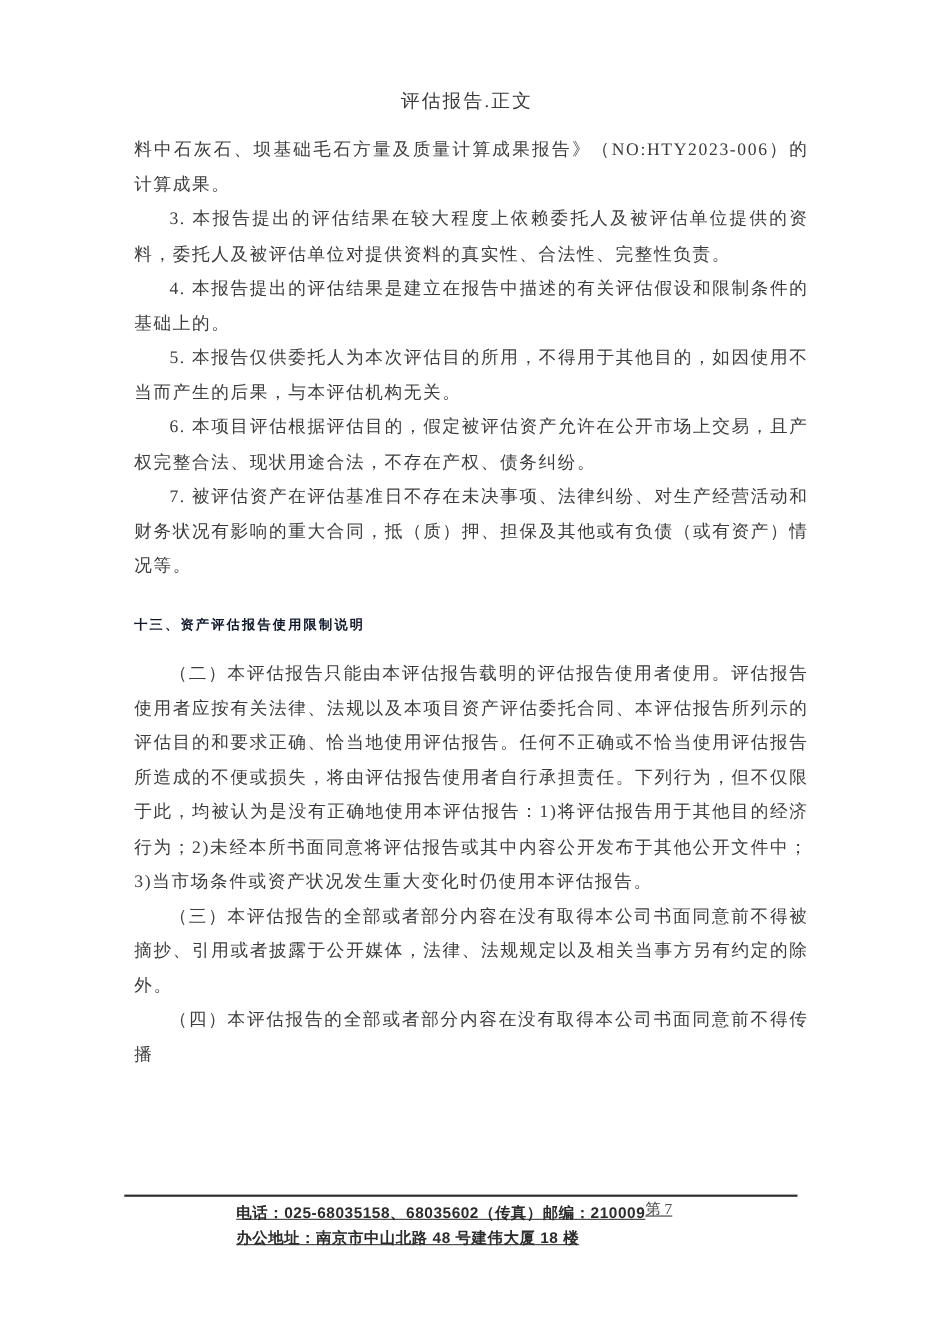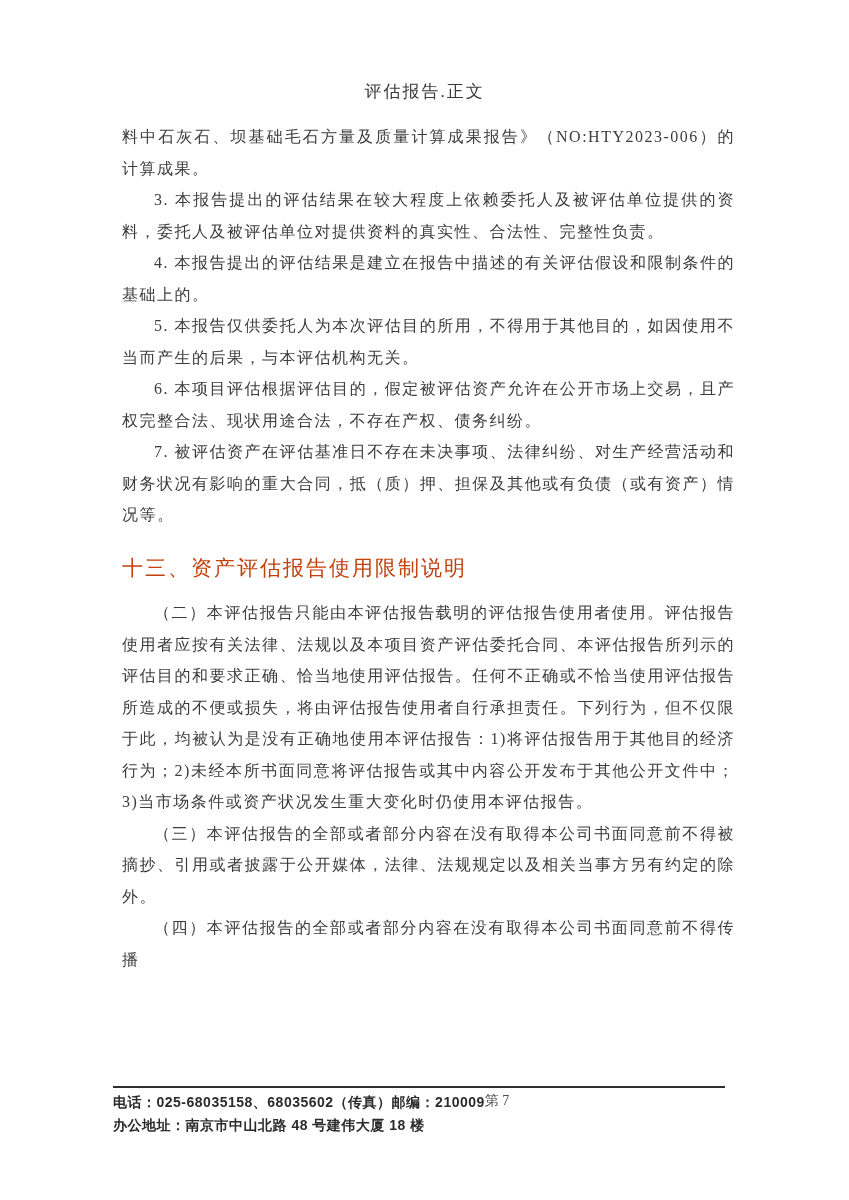--- a/index.html
+++ b/index.html
@@ -40,41 +40,42 @@
   }
   .para {
     margin: 0;
     text-indent: 2em;
   }
   .para.no-indent {
     text-indent: 0;
   }
   .section-heading {
     margin: 22px 0 13px 0;
-    font-size: 21px;
-    font-weight: normal;
-    color: #c2410c;
+    font-size: 12px;
+    font-weight: bold;
+    color: #0f172a;
     letter-spacing: 2px;
     line-height: 31.5px;
   }
   .footer {
     position: absolute;
     top: 1086px;
     left: 113px;
     width: 612px;
   }
   .footer-rule {
     height: 0;
     border-top: 2px solid #2e2e2e;
     margin-bottom: 3px;
   }
   .footer-row {
     display: flex;
-    justify-content: flex-start;
+    justify-content: center;
     align-items: flex-start;
+    text-decoration: underline;
   }
   .footer-left {
     font-family: "Liberation Sans", "DejaVu Sans", sans-serif;
     font-weight: bold;
     font-size: 14px;
     line-height: 23px;
     color: #2b2b2b;
     letter-spacing: 0.5px;
   }
   .footer-page {

